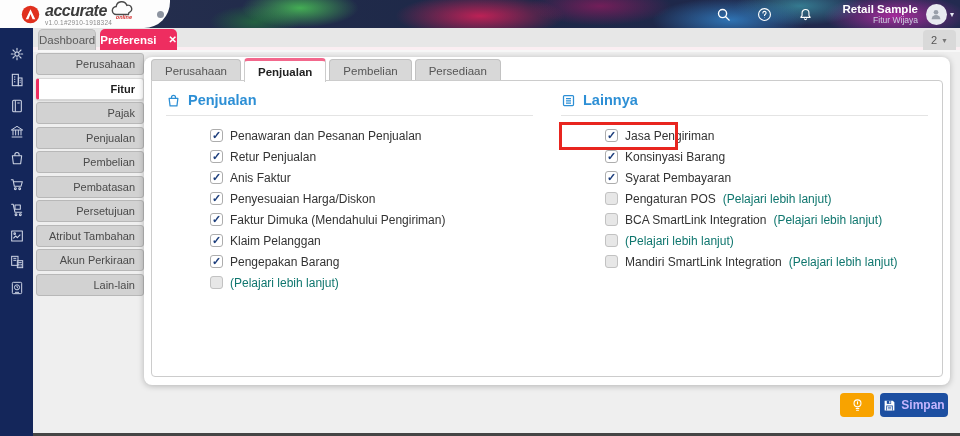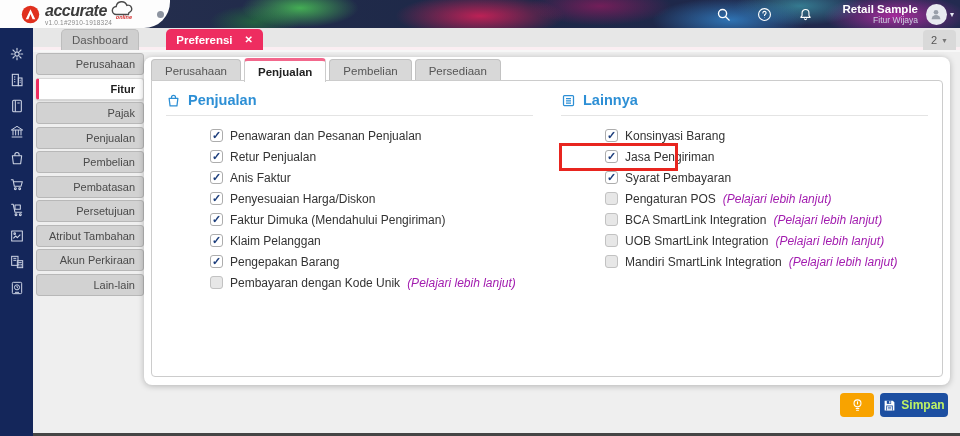--- a/index.html
+++ b/index.html
@@ -49,22 +49,22 @@
   .avatar-caret { color:#e6e9f2; font-size:8px; cursor:pointer; }
 
   
   .win-tabbar {
     position:absolute; top:28px; left:33px; right:0; height:24px;
     background:#e7e7e7; border-bottom:2px solid #f7f7f7;
     box-shadow: inset 0 -3px 0 #fbeef2;
     display:flex; align-items:flex-end; padding:0 4px 0 5px;
   }
   .win-tab {
-    height:21px; display:flex; align-items:center; padding:0 10px;
-    font-size:11.5px; border-radius:5px 5px 0 0; cursor:pointer;margin-left:23px;
+    height:21px; display:flex; align-items:center; padding:0 0;
+    font-size:11.5px; border-radius:5px 5px 0 0; cursor:pointer;
   }
   .win-tab.inactive { background:#cfcfcf; border:1px solid #bdbdbd; border-bottom:none; color:#5a5a5a; margin-right:4px; }
   .win-tab.active { background:#ee2d60; color:#fff; font-weight:bold; }
   .win-tab .close-x { margin-left:12px; font-size:10px; font-weight:bold; cursor:pointer; }
   .win-count {
     margin-left:auto; height:20px; background:#d9d9d9; border-radius:4px 4px 0 0;
     display:flex; align-items:center; padding:0 8px; gap:4px;
     font-size:11px; color:#555; cursor:pointer;
   }
   .win-count .caret { font-size:7px; color:#777; }
@@ -124,38 +124,38 @@
   .rows { padding-left:7px; }
   .row { position:relative; height:21px; display:flex; align-items:center; gap:7px; cursor:pointer;padding-left:37px; }
   .cb {
     width:13px; height:13px; flex:0 0 auto;
     background:#e7e7e7; border:1px solid #c2c2c2; border-radius:3px;
     display:flex; align-items:center; justify-content:center;
   }
   .row.checked .cb { background:#fff; border-color:#adadad; }
   .row.checked .cb::after { content:"✓"; color:#1e3f7d; font-size:11px; font-weight:bold; line-height:1; }
   .row-label { font-size:12px; color:#333; white-space:nowrap; }
-  .row-link { font-size:12px; font-style:italic; color:#a21caf; white-space:nowrap; cursor:pointer; }
+  .row-link { font-size:12px; color:#0f766e; white-space:nowrap; cursor:pointer; }
   .row-link:empty { display:none; }
   .row.hl::before {
     content:""; position:absolute; left:-9px; top:-3px;
     width:113px; height:22px; border:3px solid #e8251f; pointer-events:none;
   }
 
   
   .tip-btn {
     position:absolute; right:86px; top:393px; width:34px; height:24px;
     background:#f8a300; border:none; border-radius:4px;
     display:flex; align-items:center; justify-content:center; cursor:pointer;
   }
   .save-btn {
     position:absolute; right:12px; top:393px; width:68px; height:24px;
     background:#1d4fa1; border:none; border-radius:4px;
     display:flex; align-items:center; justify-content:center; gap:5px;
-    color:#bef264; font-size:12px; font-weight:bold; cursor:pointer;
+    color:#c4b5fd; font-size:12px; font-weight:bold; cursor:pointer;
   }
   .bottom-strip { position:absolute; left:33px; right:0; bottom:0; height:3px; background:#454545; }
 </style>
 </head>
 <body>
 
 <div class="app-header">
   <div class="logo-plate">
     <svg class="logo-mark" viewBox="0 0 24 24">
       <circle cx="12" cy="12" r="11" fill="#e0301e"></circle>
@@ -382,45 +382,44 @@
           </div>
 
           <div class="row checked">
             <span class="cb"></span>
             <span class="row-label">Pengepakan Barang</span>
 
           </div>
 
           <div class="row">
             <span class="cb"></span>
-            <span class="row-label">Pembayaran dengan Kode Unik</span>
             <span class="row-link">(Pelajari lebih lanjut)</span>
           </div>
         </div>
     </div>
 
     <div class="col">
       <div class="col-header">
         <svg class="sec-icon" viewBox="0 0 24 24" fill="none" stroke="#2d8fd5" stroke-width="2" stroke-linejoin="round">
           <rect x="4" y="4" width="16" height="16" rx="1.5"></rect>
             <path d="M8 9h8M8 12.5h8M8 16h8"></path>
         </svg>
         <span class="sec-title">Lainnya</span>
       </div>
       <div class="rows">
 
+          <div class="row checked hl">
+            <span class="cb"></span>
+            <span class="row-label">Jasa Pengiriman</span>
+
+          </div>
+
           <div class="row checked">
             <span class="cb"></span>
             <span class="row-label">Konsinyasi Barang</span>
-
-          </div>
-
-          <div class="row checked hl">
-            <span class="cb"></span>
-            <span class="row-label">Jasa Pengiriman</span>
 
           </div>
 
           <div class="row checked">
             <span class="cb"></span>
             <span class="row-label">Syarat Pembayaran</span>
 
           </div>
 
           <div class="row">
@@ -430,21 +429,20 @@
           </div>
 
           <div class="row">
             <span class="cb"></span>
             <span class="row-label">BCA SmartLink Integration</span>
             <span class="row-link">(Pelajari lebih lanjut)</span>
           </div>
 
           <div class="row">
             <span class="cb"></span>
-            <span class="row-label">UOB SmartLink Integration</span>
             <span class="row-link">(Pelajari lebih lanjut)</span>
           </div>
 
           <div class="row">
             <span class="cb"></span>
             <span class="row-label">Mandiri SmartLink Integration</span>
             <span class="row-link">(Pelajari lebih lanjut)</span>
           </div>
         </div>
     </div>

